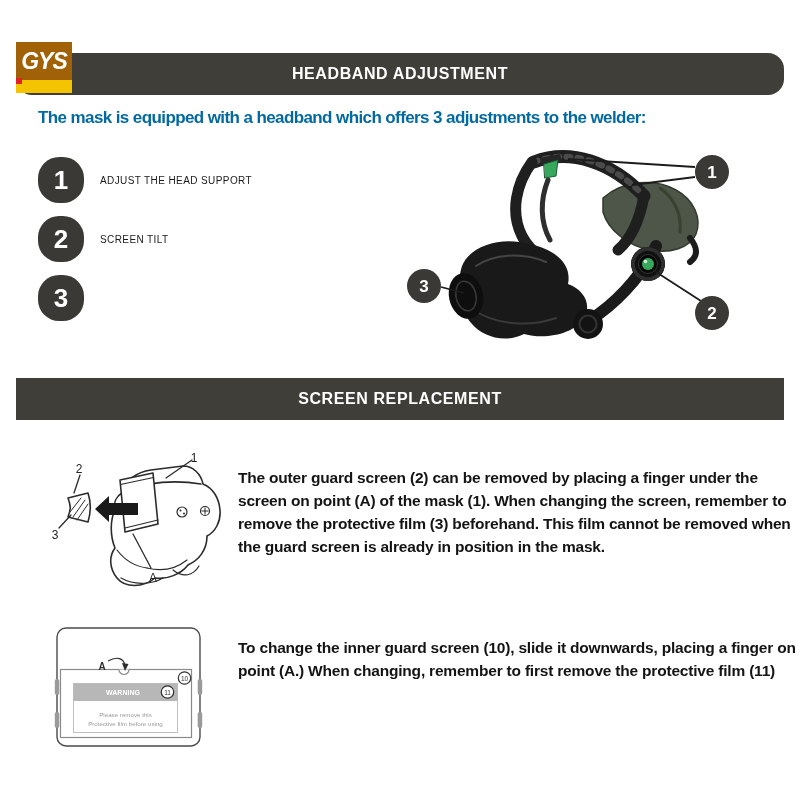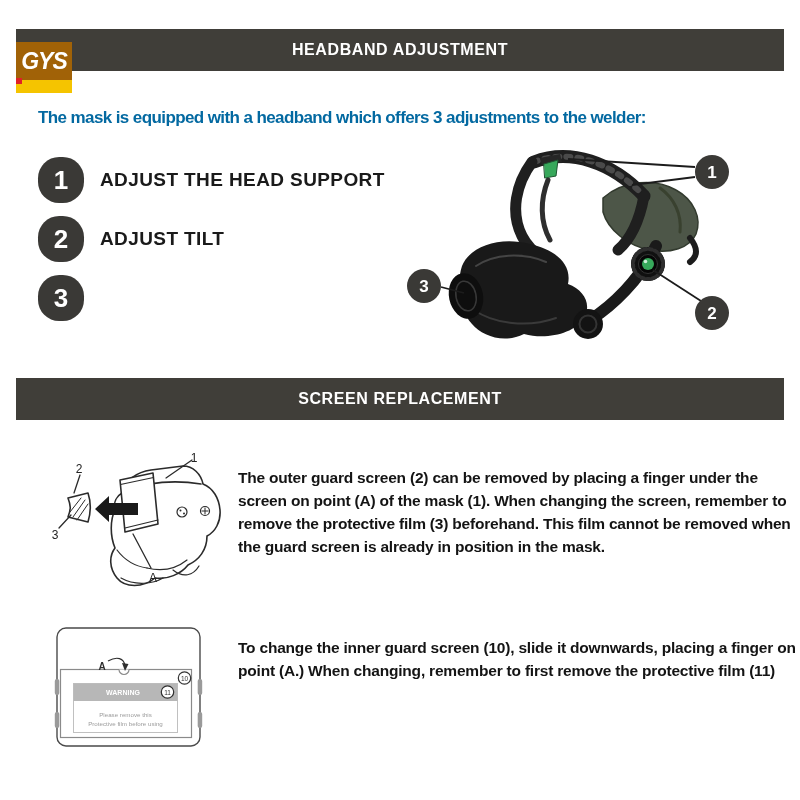--- a/index.html
+++ b/index.html
@@ -3,39 +3,39 @@
 <meta charset="utf-8">
 <style>
   * { margin:0; padding:0; box-sizing:border-box; }
   html,body { background:#fff; }
   body { font-family:"Liberation Sans", sans-serif; }
   .page { position:relative; width:800px; height:800px; background:#fff; overflow:hidden; }
 
   .banner { position:absolute; left:16px; width:768px; height:42px; background:#403E39;
             display:flex; align-items:center; justify-content:center; }
   .banner span { color:#fff; font-weight:700; font-size:16px; letter-spacing:0.6px; }
-  .banner1 { top:29px; }
+  .banner1 { top:53px;border-radius:16px; }
   .banner2 { top:378px; }
 
   .logo { position:absolute; left:16px; top:42px; width:56px; height:53px; z-index:3; }
   .logo-blue { position:absolute; left:0; top:0; width:56px; height:38px; background:#a16207;
                display:flex; align-items:center; justify-content:center; }
   .logo-blue span { color:#fff; font-weight:700; font-style:italic; font-size:23px; letter-spacing:-1px; }
   .logo-yellow { position:absolute; left:0; top:38px; width:56px; height:13px; background:#F5C400; }
   .logo-red { position:absolute; left:0; top:36px; width:6px; height:6px; background:#E02127; }
 
   .intro { position:absolute; left:38px; top:108px; width:760px; white-space:nowrap;
            font-weight:700; font-size:17px; letter-spacing:-0.6px; color:#0369a1; }
 
   .adjust-list { position:absolute; left:38px; top:157px; }
   .adj-item { display:flex; align-items:center; margin-bottom:13px; }
   .adj-badge { width:46px; height:46px; background:#3A3936; border-radius:46%;
                display:flex; align-items:center; justify-content:center;
                color:#fff; font-weight:700; font-size:26px; flex:none; }
-  .adj-label { margin-left:16px; font-weight:700; font-size:19px; letter-spacing:0.4px; color:#1a1a1a; }
+  .adj-label { margin-left:16px; font-weight:400; font-size:10px; letter-spacing:0.4px; color:#1a1a1a; }
 
   .headgear-figure { position:absolute; left:398px; top:138px; width:395px; height:225px; }
   .fig-outer { position:absolute; left:25px; top:438px; width:200px; height:160px; }
   .fig-inner { position:absolute; left:25px; top:608px; width:200px; height:160px; }
 
   .para { position:absolute; left:238px; width:566px; font-weight:700; font-size:15.5px;
           line-height:23px; letter-spacing:-0.2px; color:#141414; }
   .p-outer { top:466px; }
   .p-inner { top:636px; }
 
@@ -62,21 +62,21 @@
 
   <div class="intro">The mask is equipped with a headband which offers 3 adjustments to the welder:</div>
 
   <div class="adjust-list">
     <div class="adj-item">
       <div class="adj-badge">1</div>
       <div class="adj-label">ADJUST THE HEAD SUPPORT</div>
     </div>
     <div class="adj-item">
       <div class="adj-badge">2</div>
-      <div class="adj-label">ADJUST TILT</div>
+      <div class="adj-label">SCREEN TILT</div>
     </div>
     <div class="adj-item">
       <div class="adj-badge">3</div>
     </div>
   </div>
 
   <svg class="headgear-figure" viewBox="0 0 395 225">
     <g fill="none" stroke-linecap="round">
 
       <path d="M 205 60 C 225 42 258 40 278 52 C 296 62 304 80 298 96 C 292 110 272 116 252 112 C 230 108 210 92 205 74 Z" fill="#4d5648" stroke="#323a2e" stroke-width="1.5"></path>

